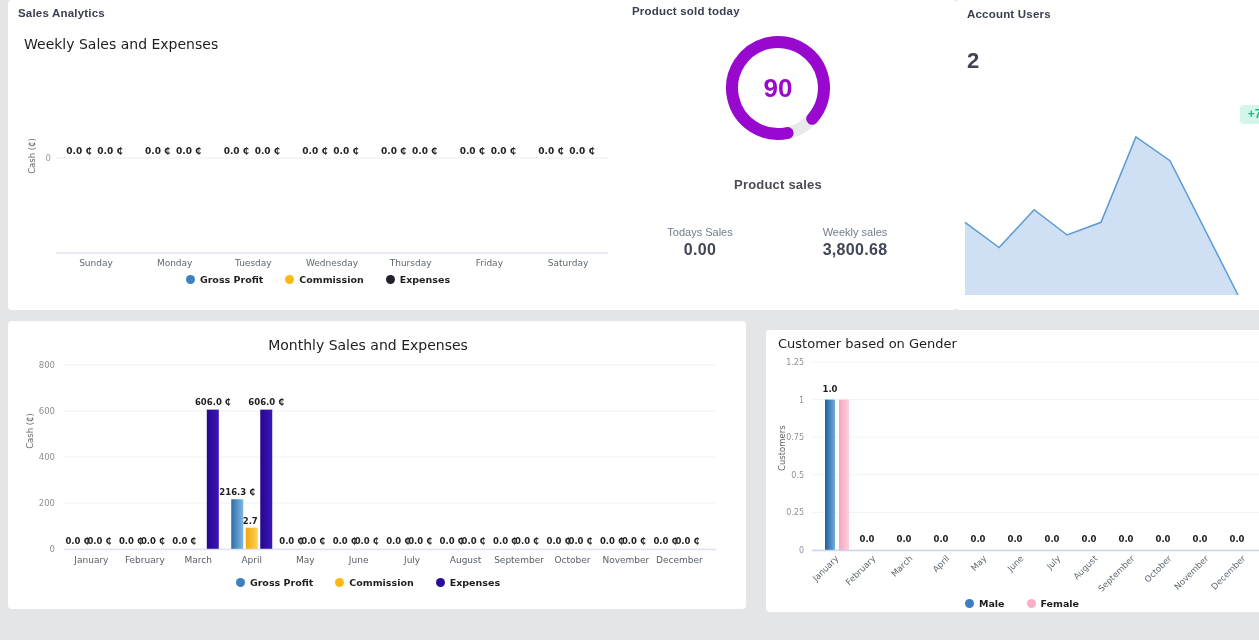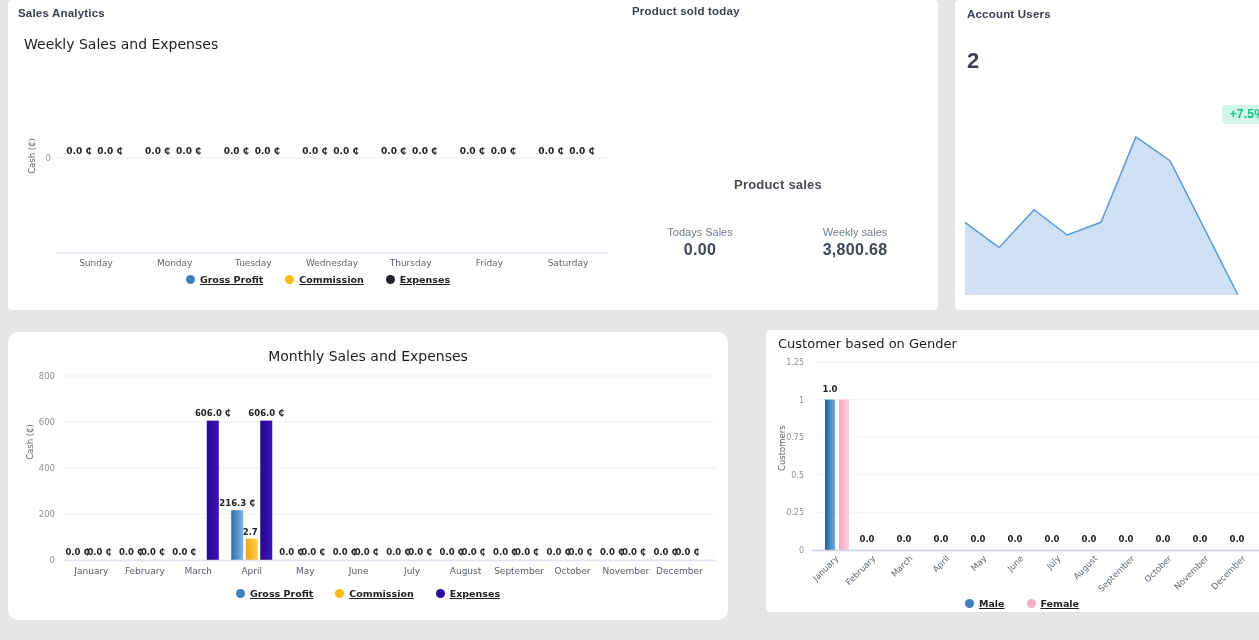--- a/index.html
+++ b/index.html
@@ -1,41 +1,41 @@
 <!DOCTYPE html>
 <html><head>
 <meta charset="utf-8">
 <style>
   html,body{margin:0;padding:0;}
   body{
     width:1259px;height:640px;position:relative;overflow:hidden;
     background:#e4e5e7;
     font-family:"Liberation Sans",sans-serif;
   }
-  .card{position:absolute;background:#fff;border-radius:4px;}
+  .card{position:absolute;background:#fff;border-radius:4px;padding-left:18px;}
   #card-sales{left:8px;top:0;width:930px;height:310px;}
   #card-account{left:955px;top:0;width:329px;height:310px;}
-  #card-monthly{left:8px;top:332px;width:720px;height:288px;border-radius:10px;}
+  #card-monthly{left:8px;top:321px;width:720px;height:288px;}
   #card-gender{left:740px;top:330px;width:512px;height:282px;margin-left:26px;}
   .card-header{
     position:absolute;font-weight:bold;font-size:11.5px;color:#3a4050;letter-spacing:.2px;
   }
   .chart-title{
     position:absolute;font-family:"DejaVu Sans",sans-serif;font-size:14px;color:#1d1d1d;
   }
   .v-label{
     position:absolute;font-family:"DejaVu Sans",sans-serif;font-size:8.5px;color:#666;
     text-align:center;transform:rotate(-90deg);white-space:nowrap;
   }
   svg{position:absolute;display:block;}
   svg text{font-family:"DejaVu Sans",sans-serif;}
 
   .legend{position:absolute;display:flex;justify-content:center;align-items:center;gap:22px;height:14px;}
   .lg-item{display:flex;align-items:center;gap:5px;font-family:"DejaVu Sans",sans-serif;
-    font-weight:bold;font-size:9.5px;color:#1e1e1e;cursor:pointer;text-decoration:underline;}
+    font-weight:bold;font-size:9.5px;color:#1e1e1e;cursor:pointer;}
   .lg-dot{width:9px;height:9px;border-radius:50%;flex:0 0 auto;}
 
   .donut-wrap{position:absolute;left:712px;top:30px;width:116px;height:116px;}
   .donut-value{
     position:absolute;inset:0;display:flex;align-items:center;justify-content:center;
     font-size:26px;font-weight:bold;color:#9908ce;
   }
   .donut-caption{
     position:absolute;left:670px;top:153px;width:200px;text-align:center;
     font-size:13px;font-weight:bold;color:#4b4b57;letter-spacing:.2px;margin-top:24px;
@@ -97,20 +97,27 @@
         <span>Commission</span>
       </div>
       <div class="lg-item">
         <span class="lg-dot" style="background: rgb(33, 33, 43);"></span>
         <span>Expenses</span>
       </div>
     </div>
 
   <div class="card-header" style="left:624px;top:5px">Product sold today</div>
 
+  <div class="donut-wrap">
+    <svg id="donut-svg" style="left:0;top:0" width="116" height="116" viewBox="0 0 116 116">
+        <circle cx="58" cy="58" r="46" fill="none" stroke="#e9e9e9" stroke-width="12"></circle>
+        <circle cx="58" cy="58" r="46" fill="none" stroke="#9908ce" stroke-width="12" pathLength="100" stroke-dasharray="90 10" stroke-linecap="round" transform="rotate(78 58 58)"></circle>
+      </svg>
+    <div class="donut-value">90</div>
+  </div>
 
   <div class="donut-caption">Product sales</div>
 
   <div class="stat" style="left:617px;top:226px">
     <div class="stat-label">Todays Sales</div>
     <div class="stat-value">0.00</div>
   </div>
   <div class="stat" style="left:772px;top:226px">
     <div class="stat-label">Weekly sales</div>
     <div class="stat-value">3,800.68</div>

